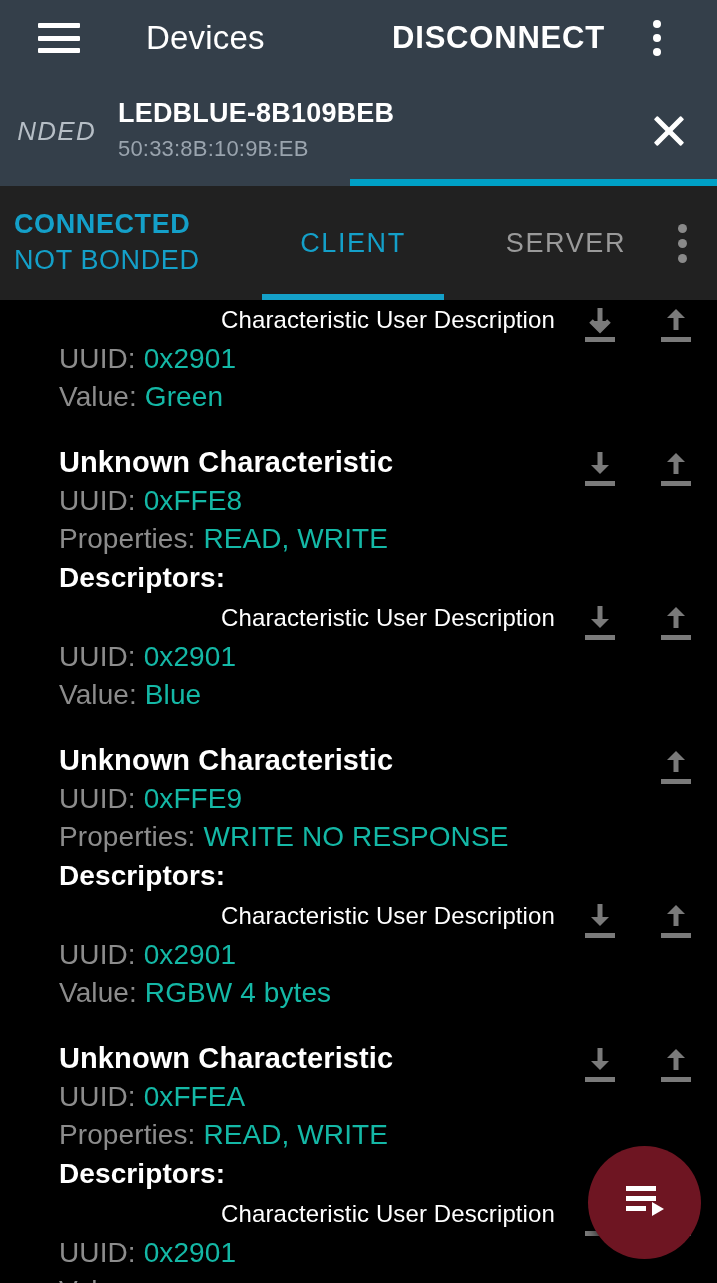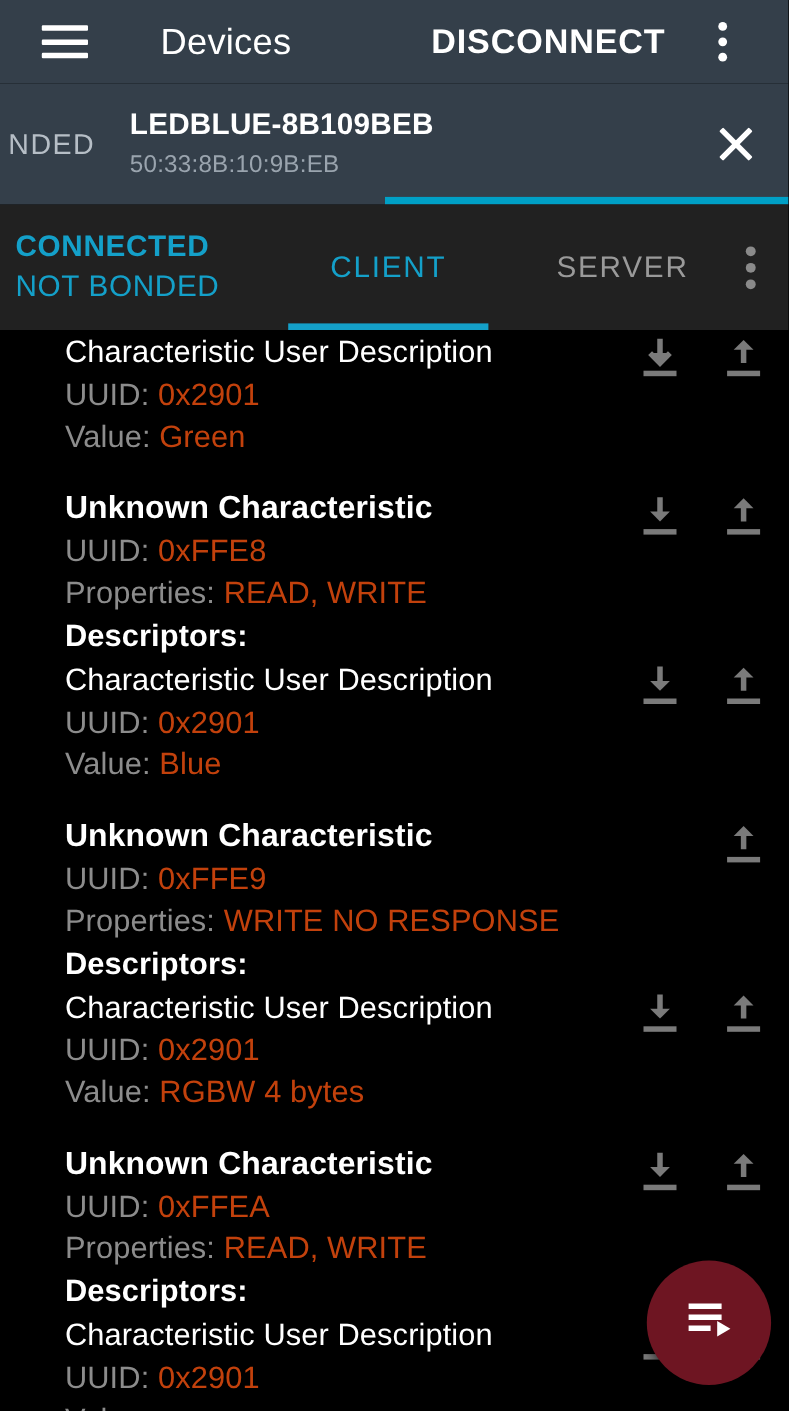--- a/index.html
+++ b/index.html
@@ -96,21 +96,21 @@
     align-items: center;
     justify-content: center;
     color: #B6BEC6;
     font-size: 26px;
     font-weight: normal;
     letter-spacing: 1.3px;
     white-space: nowrap;
     cursor: pointer;
     position: relative;
   }
-  .tab-bonded { width: 96px; justify-content: center; padding-left: 0; }
+  .tab-bonded { width: 96px; justify-content: flex-end; padding-left: 0; font-style: italic; }
   .tab-bonded span { margin-left: -2px; }
   .tab-advertiser { width: 256px; }
   .tab-device {
     flex: 1 1 auto;
     display: flex;
     align-items: center;
     justify-content: flex-start;
     padding-left: 22px;
     position: relative;
   }
@@ -255,31 +255,32 @@
   }
   .line.title {
     color: #ffffff;
     font-weight: bold;
     font-size: 29px;
     line-height: 40px;
   }
   .line.desc-title {
     color: #ffffff;
     font-weight: normal;
-    font-size: 28px;
+    font-size: 24px;
     line-height: 40px;
+    text-align: center;
   }
   .line.descriptors-head {
     color: #ffffff;
     font-weight: bold;
     font-size: 28px;
     line-height: 40px;
   }
   .lbl { color: #8C8C8C; }
-  .val { color: #c2410c; }
+  .val { color: #14b8a6; }
   .gap-lg { height: 26px; }
 
   
   .iconpair {
     position: absolute;
     right: 20px;
     display: flex;
     gap: 34px;
     align-items: center;
   }

